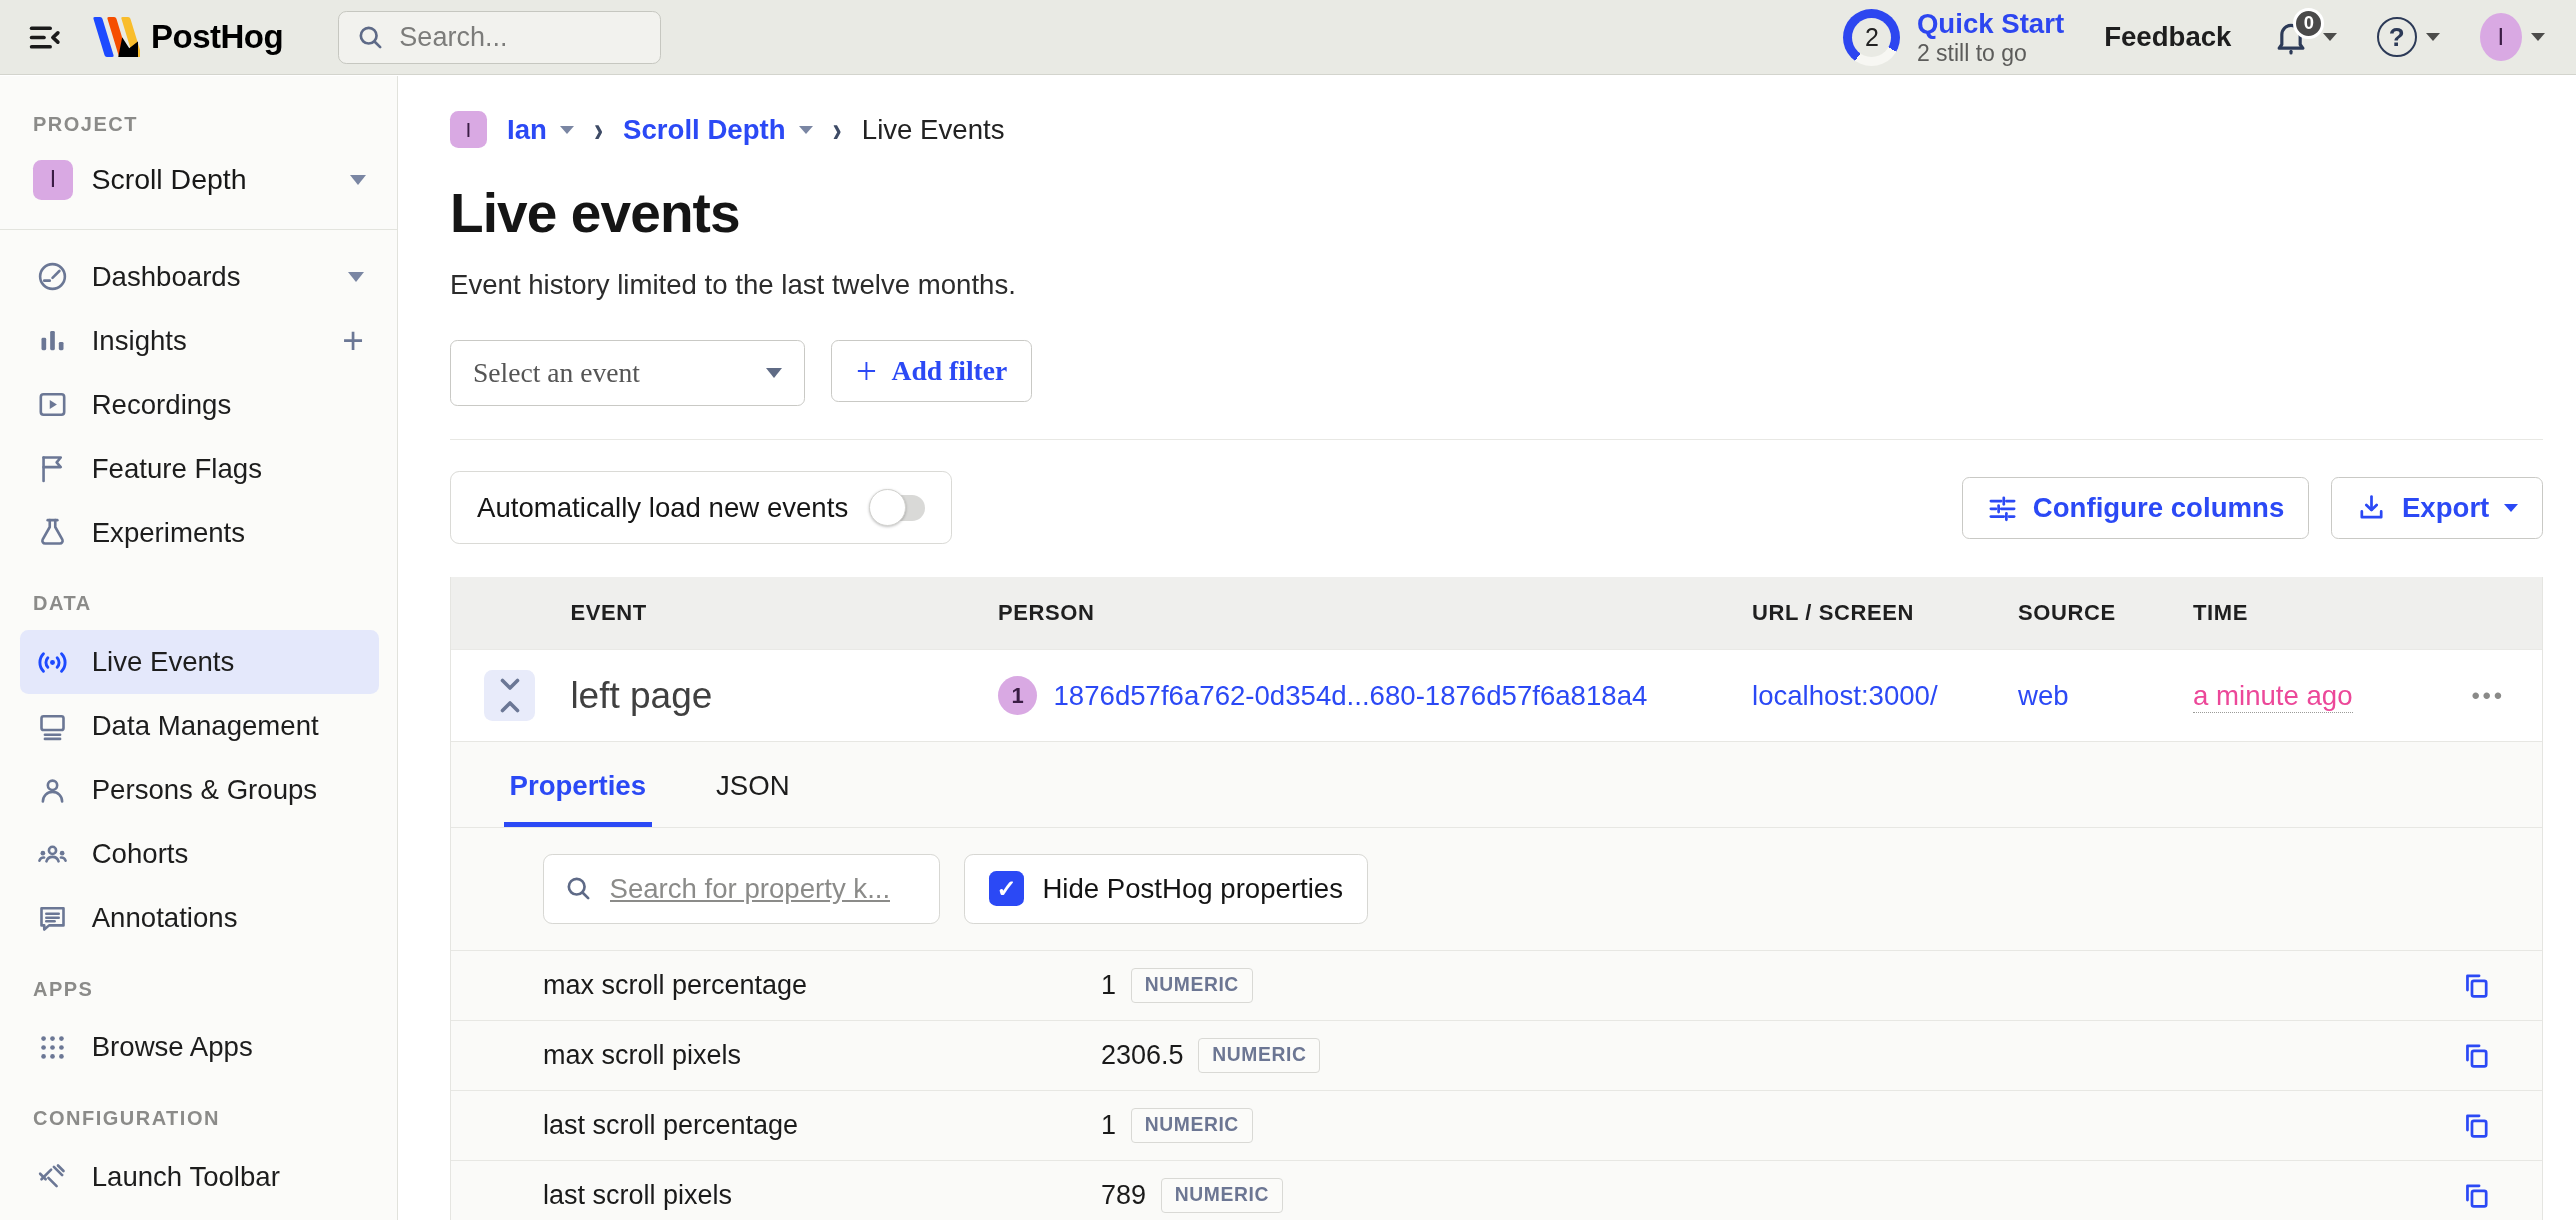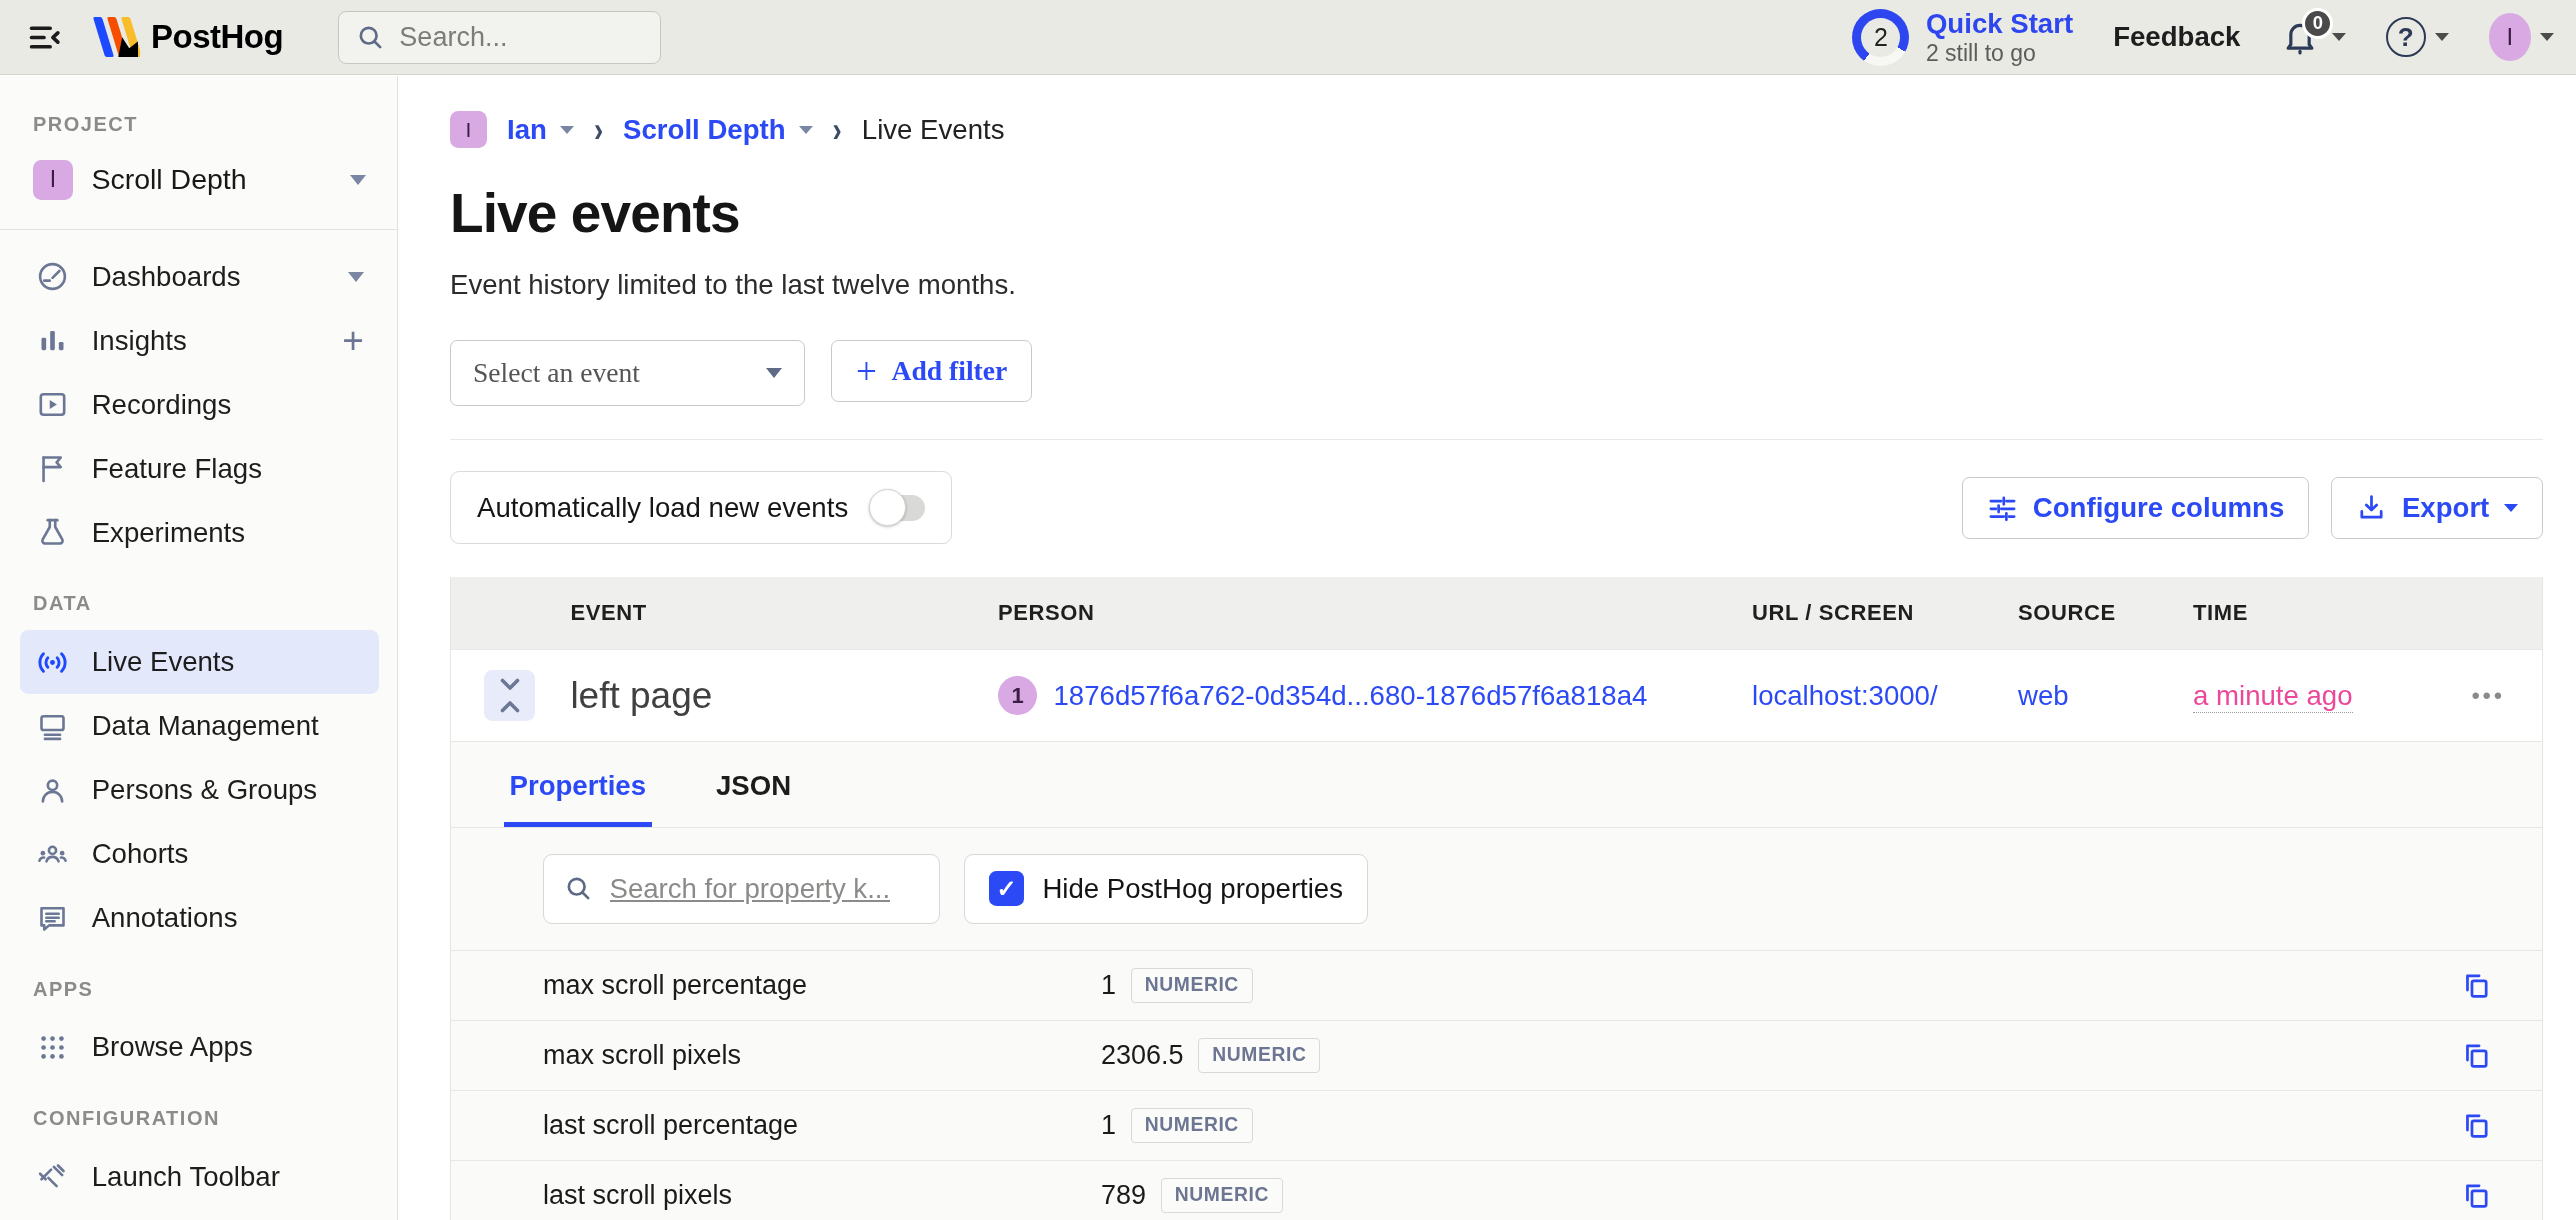--- a/index.html
+++ b/index.html
@@ -2,21 +2,21 @@
 <html style="font-size:14.7px"><head>
 <meta charset="utf-8">
 <style>
   * { margin:0; padding:0; box-sizing:border-box; }
   html,body { width:2576px; height:1220px; overflow:hidden; }
   body { font-family:"Liberation Sans", sans-serif; color:#111; background:#fff; }
   .root { position:relative; width:2576px; height:1220px; overflow:hidden; }
 
   
   .topbar { position:absolute; top:0; left:0; width:100%; height:75px; background:#e9eae4;
-            border-bottom:0.9px solid #d3d4cd; display:flex; align-items:center; padding:0 22px 0 24px; }
+            border-bottom:0.9px solid #d3d4cd; display:flex; align-items:center; padding:0 31px 0 24px; }
   .tb-left { display:flex; align-items:center; gap:26px; }
   .collapse-btn { width:42px; height:42px; display:flex; align-items:center; justify-content:center; cursor:pointer; color:#1b1b1b; }
   .brand { display:flex; align-items:center; gap:11px; cursor:pointer; }
   .logo-mark { position:relative; width:48px; height:44px; overflow:hidden; }
   .logo-stripes { position:absolute; left:7.3px; top:1.8px; display:flex; gap:4.6px; transform:skewX(17deg); }
   .logo-stripes i { display:block; width:9.2px; height:40px; border-radius:1.8px; }
   .logo-wedge { position:absolute; right:1.8px; bottom:1.8px; width:20px; height:20px; background:#000;
                 clip-path:polygon(0 100%, 100% 100%, 100% 20%, 55% 55%, 20% 0); }
   .brand-name { font-size:33px; font-weight:700; letter-spacing:-0.5px; color:#000; }
   .tb-search { margin-left:29px; width:323px; height:53px; background:#f2f2ee; border:0.9px solid #c6c7c0;
@@ -120,21 +120,21 @@
   .person-cell { display:flex; align-items:center; gap:16.5px; }
   .person-badge { width:39px; height:39px; border-radius:50%; background:#d9a9e3; color:#3a1c44;
                   font-size:22px; font-weight:700; display:flex; align-items:center; justify-content:center; flex:none; }
   a.blue-link, .blue-link { color:#2b49f5; font-size:27.6px; text-decoration:none; cursor:pointer; white-space:nowrap; }
   .time-text { font-size:27.6px; color:#ec4899; border-bottom:1.8px dotted #9b9b98; padding-bottom:1.8px; cursor:default; }
   .more-dots { color:#8a8a88; font-size:24px; letter-spacing:2.8px; cursor:pointer; }
 
   
   .expanded { background:#fafaf8; border-top:0.9px solid #e7e7e3; }
   .tabs { display:flex; gap:59px; padding:0 0 0 53px; border-bottom:0.9px solid #e7e7e3; }
-  .tab { font-size:27.6px; padding:27.6px 5.5px 20px 5.5px; cursor:pointer; color:#1c1c1c; border-bottom:5.5px solid transparent;font-weight:bold; }
+  .tab { font-size:27.6px; padding:27.6px 5.5px 20px 5.5px; cursor:pointer; color:#1c1c1c; border-bottom:5.5px solid transparent; }
   .tab.active { color:#2b49f5; font-weight:700; border-bottom-color:#2b49f5; }
   .prop-controls { display:flex; align-items:center; gap:24px; padding:26px 0 26px 92px; }
   .prop-search { width:397px; height:70px; background:#fff; border:0.9px solid #d7d7d3; border-radius:9.2px;
                  display:flex; align-items:center; gap:16.5px; padding:0 20px; cursor:text; }
   .prop-search .ph { color:#8b8b89; font-size:27.6px; white-space:nowrap; overflow:hidden;text-decoration:underline; }
   .hide-box { height:70px; background:#fff; border:0.9px solid #d7d7d3; border-radius:9.2px; display:flex;
               align-items:center; gap:18.4px; padding:0 24px; cursor:pointer; }
   .checkbox { width:35px; height:35px; border-radius:7.3px; background:#2b49f5; color:#fff; font-size:24px;
               font-weight:700; display:flex; align-items:center; justify-content:center; flex:none; }
   .hide-label { font-size:27.6px; color:#141414; }

